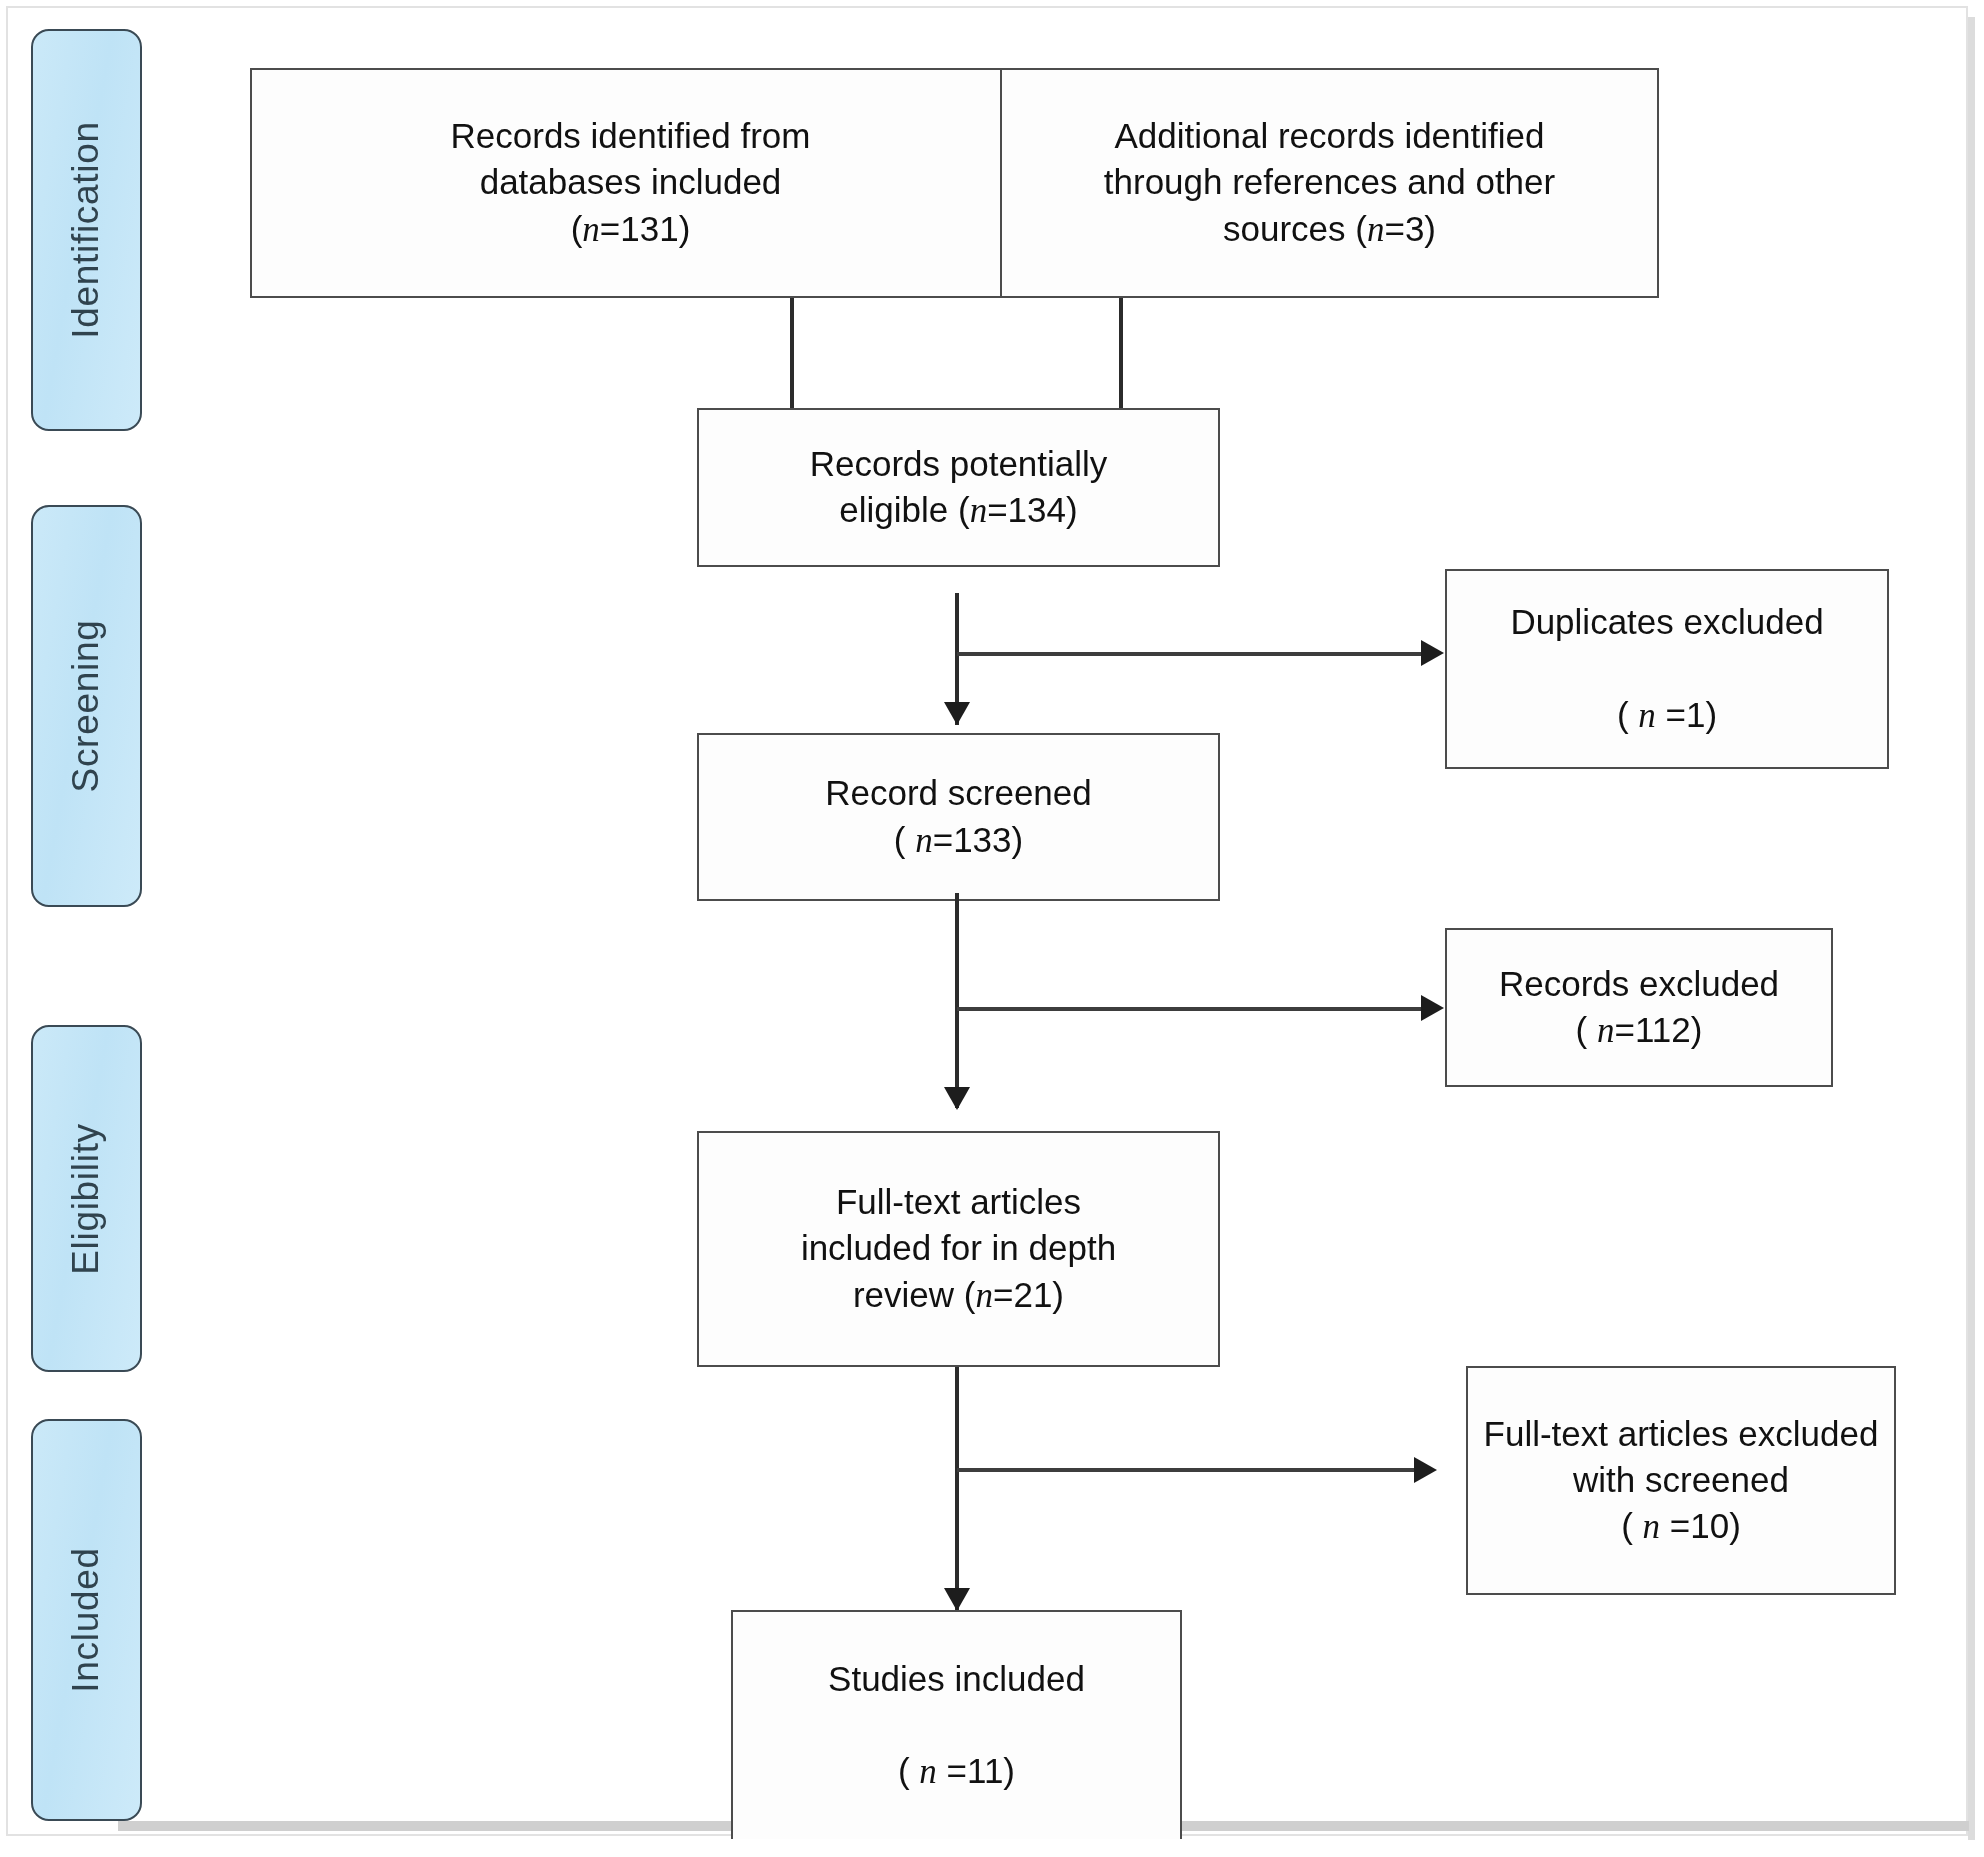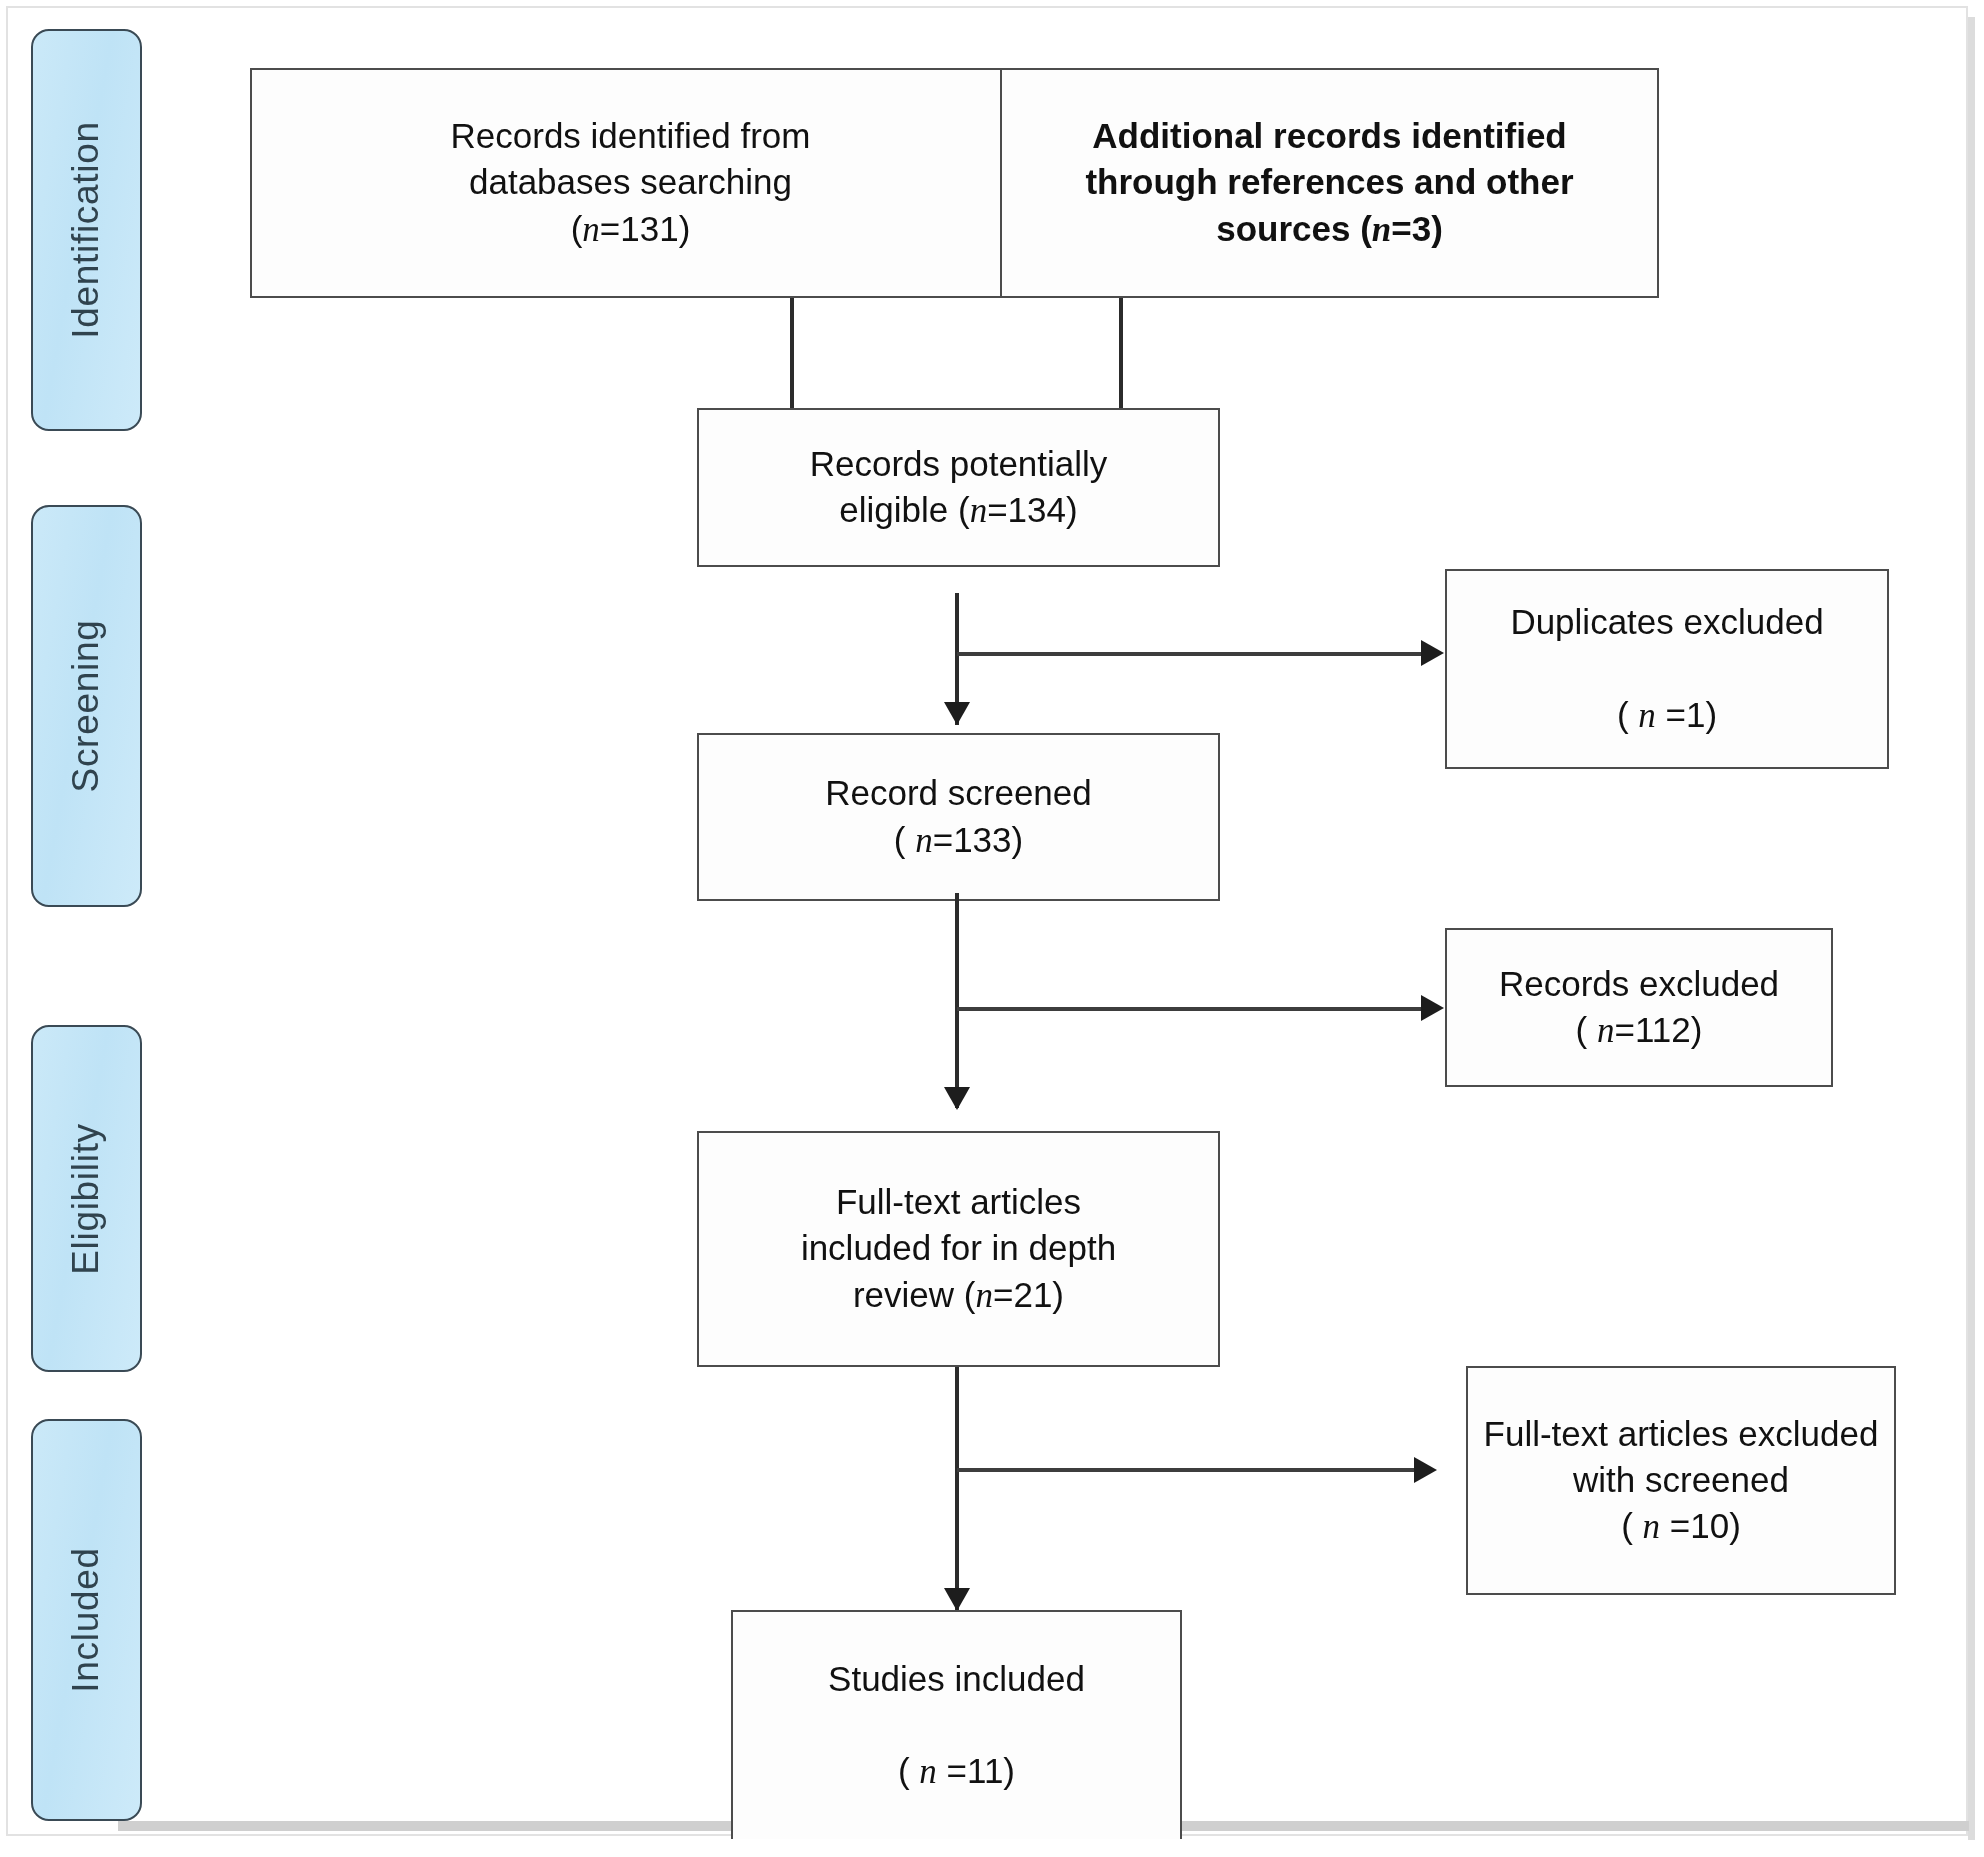--- a/index.html
+++ b/index.html
@@ -128,26 +128,26 @@
     <span>Eligibility</span>
   </div>
 
   <div class="stage" style="left:30.5px; top:1419px; width:111px; height:402px;">
     <span>Included</span>
   </div>
 
   <div class="box" style="left:250px; top:68px; width:761px; height:230px;">
     <span class="txt">
       <span>Records identified from</span><br>
-      <span>databases searching</span><br>
+      <span>databases included</span><br>
       <span><span>(</span><i>n</i><span>=131)</span></span>
     </span>
   </div>
 
-  <div class="box" style="left:1000px; top:68px; width:659px; height:230px;font-weight:bold;">
+  <div class="box" style="left:1000px; top:68px; width:659px; height:230px;">
     <span class="txt">
       <span>Additional records identified</span><br>
       <span>through references and other</span><br>
       <span><span>sources (</span><i>n</i><span>=3)</span></span>
     </span>
   </div>
 
   <div class="vline" style="left:790px; top:298px; width:3.5px; height:118px;"></div>
   <div class="arrow-down" style="left:779px; top:410px;"></div>
 

